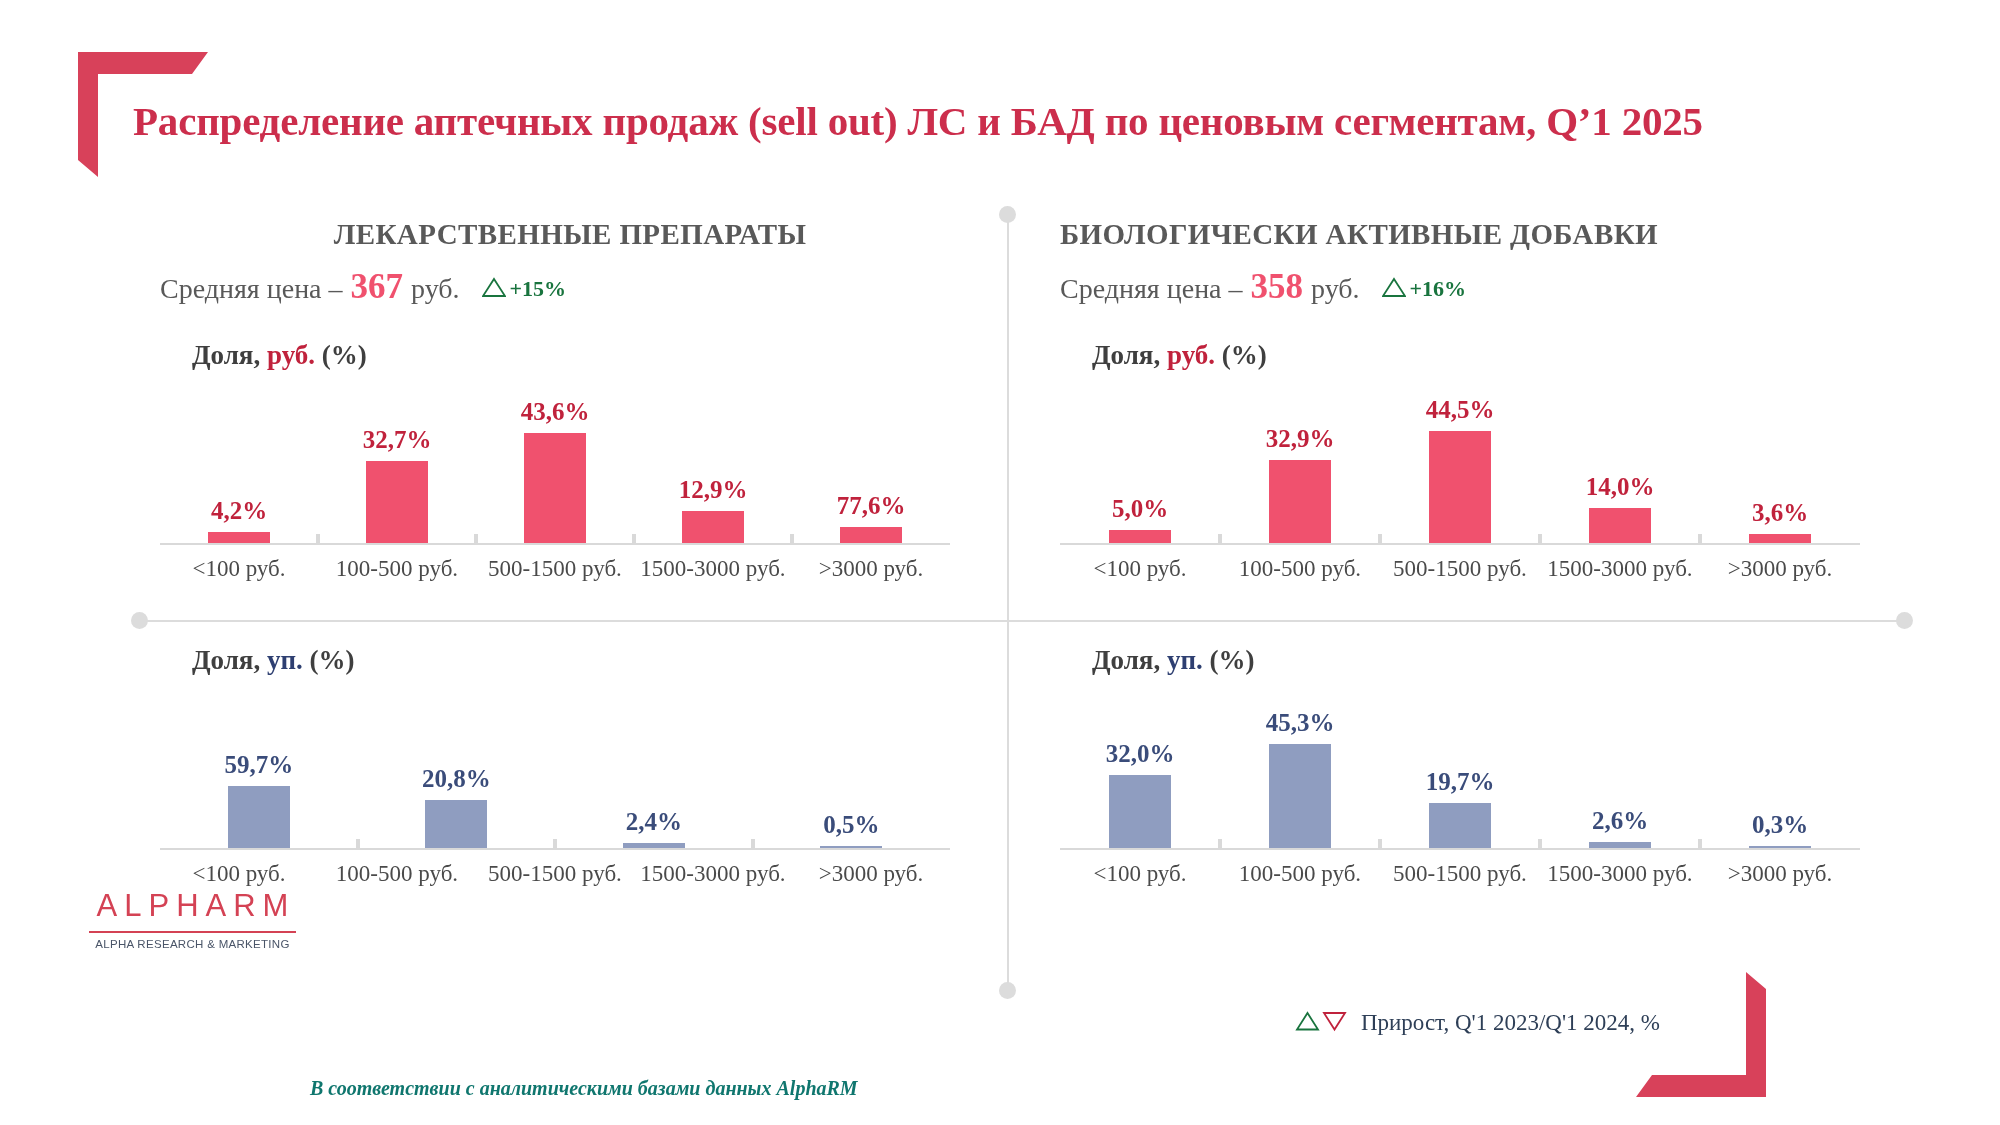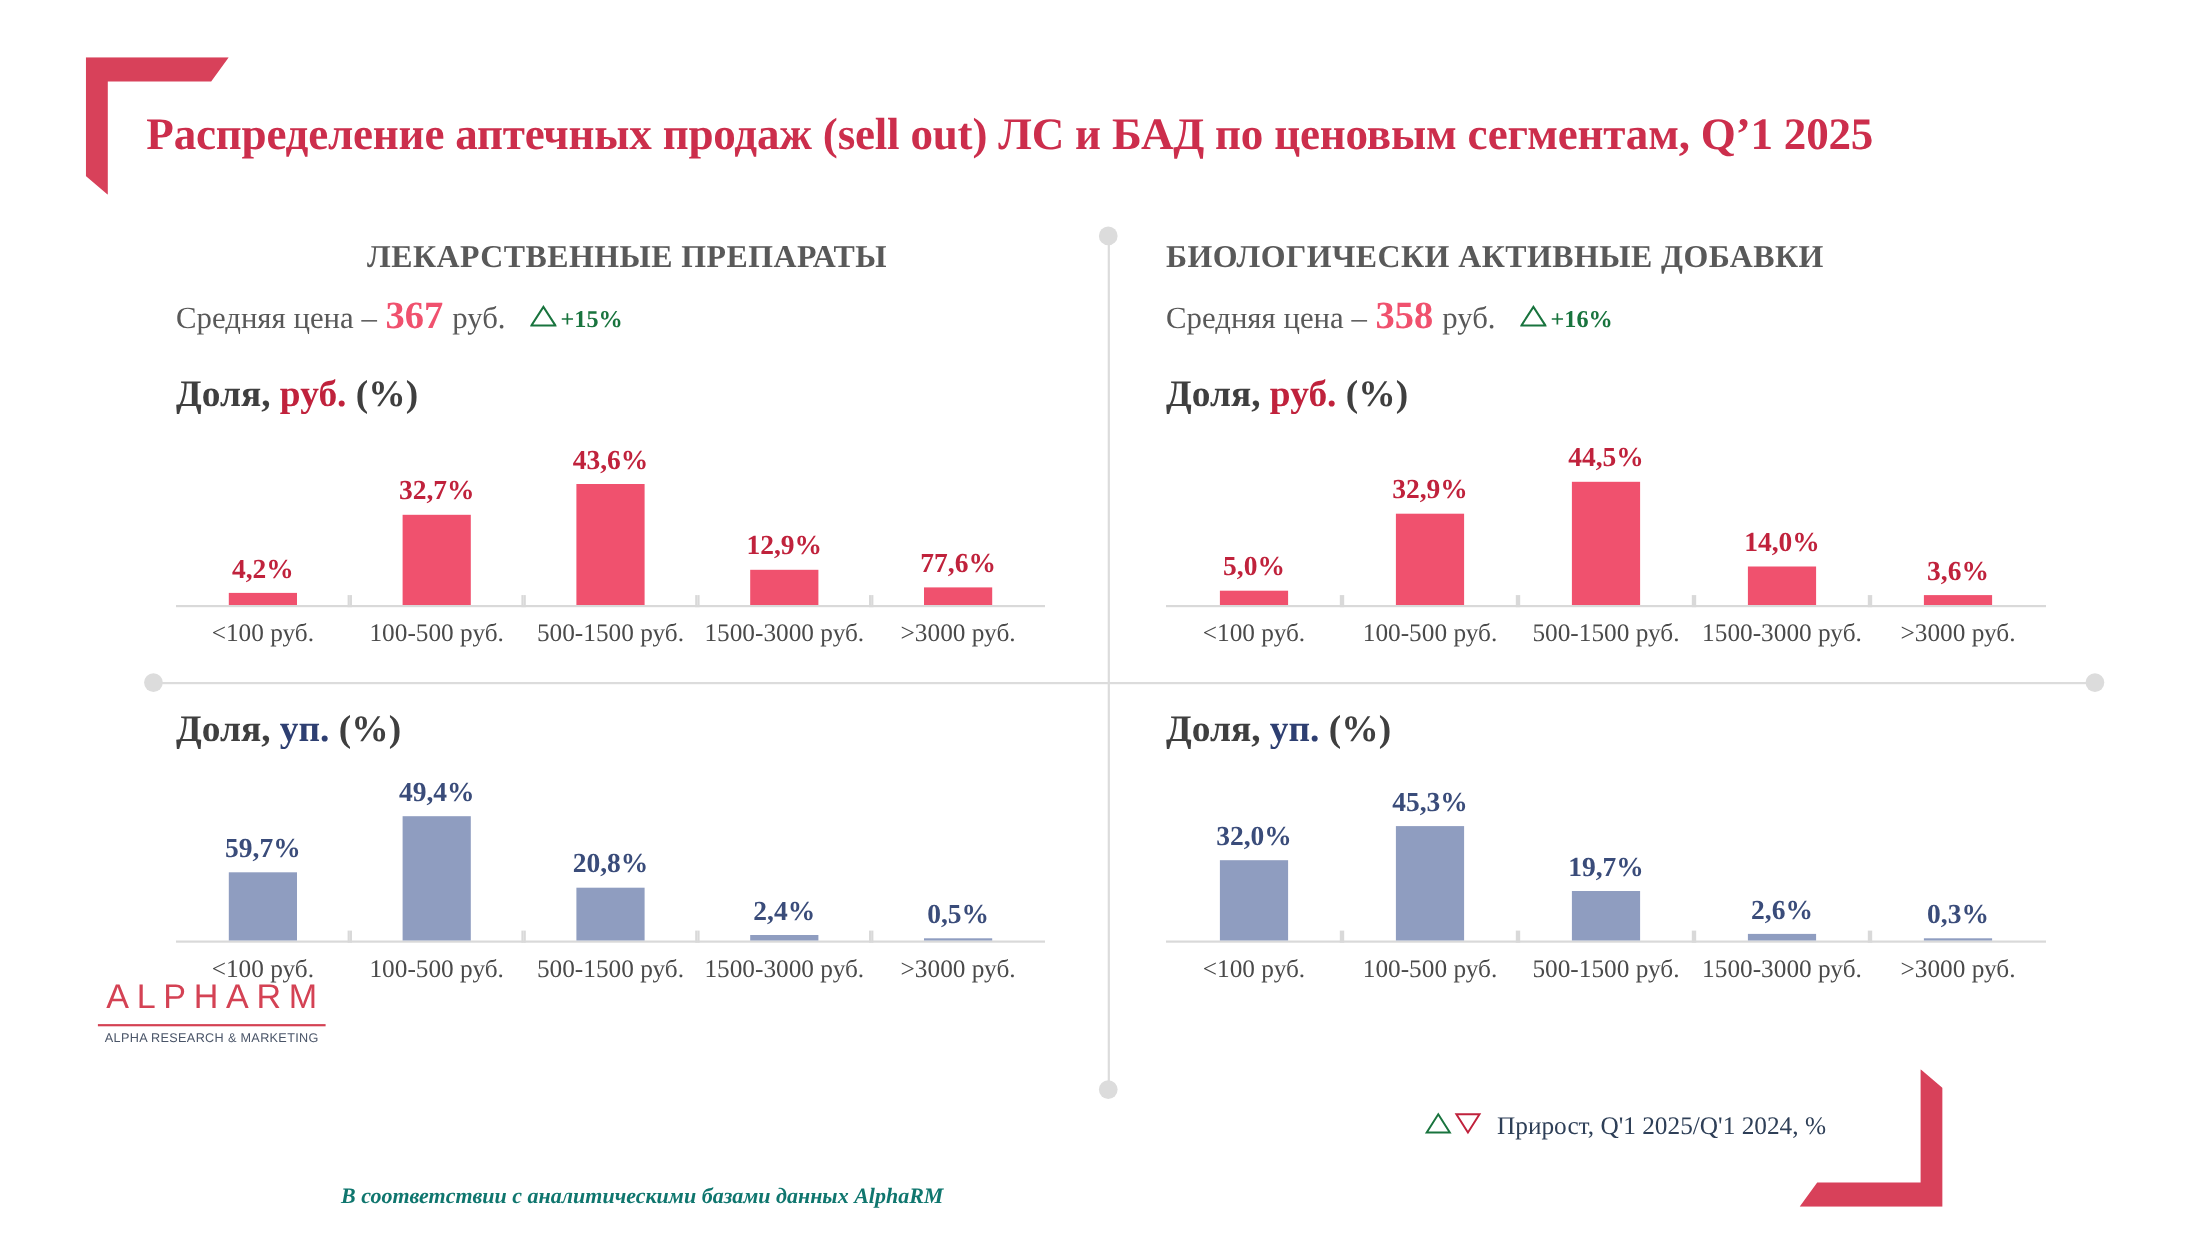--- a/index.html
+++ b/index.html
@@ -57,22 +57,23 @@
 
   
   .chart-block { position: absolute; }
   #chart-lp-rub  { left: 160px; top: 340px;  width: 790px; height: 270px; }
   #chart-bad-rub { left: 1060px; top: 340px; width: 800px; height: 270px; }
   #chart-lp-up   { left: 160px; top: 645px;  width: 790px; height: 270px; }
   #chart-bad-up  { left: 1060px; top: 645px; width: 800px; height: 270px; }
 
   .chart-title {
     font-family: "Liberation Serif", serif;
-    font-weight: bold; font-size: 34px; color: #3F3F3F; white-space: nowrap;
+    font-weight: bold; font-size: 27px; color: #3F3F3F; white-space: nowrap;
     margin-bottom: 4px;
+    margin-left: 32px;
   }
   .chart-title .accent-rub { color: #C0223C; }
   .chart-title .accent-up  { color: #2E3F71; }
 
   .plot {
     position: relative;
     height: 170px;
     display: flex; align-items: flex-end;
     border-bottom: 2px solid #D9D9D9;
   }
@@ -281,24 +282,20 @@
       <span>Доля,</span>
       <span class="accent-up">уп.</span>
       <span>(%)</span>
     </div>
     <div class="plot">
         <div class="col">
           <div class="bar-value">59,7%</div>
           <div class="bar" style="height: 61.6255px;"></div>
         </div>
         <div class="col">
-          <div class="bar-value">49,4%</div>
-          <div class="bar" style="height: 113.171px;"></div>
-        </div>
-        <div class="col">
           <div class="bar-value">20,8%</div>
           <div class="bar" style="height: 47.6509px;"></div>
         </div>
         <div class="col">
           <div class="bar-value">2,4%</div>
           <div class="bar" style="height: 5.49818px;"></div>
         </div>
         <div class="col">
           <div class="bar-value">0,5%</div>
           <div class="bar" style="height: 2px;"></div>
@@ -370,16 +367,16 @@
         <svg width="25" height="22" viewBox="0 0 25 22">
             <polygon points="12.5,3 23,19.5 2,19.5" fill="none" stroke="#19743E" stroke-width="1.8"></polygon>
           </svg>
       </span>
       <span>
         <svg width="25" height="22" viewBox="0 0 25 22">
             <polygon points="12.5,19.5 2,3 23,3" fill="none" stroke="#C0223C" stroke-width="1.8"></polygon>
           </svg>
       </span>
     </span>
-    <span id="legend-text">Прирост, Q'1 2025/Q'1 2024, %</span>
+    <span id="legend-text">Прирост, Q'1 2023/Q'1 2024, %</span>
   </div>
 
 </div>
 
 </body></html>

